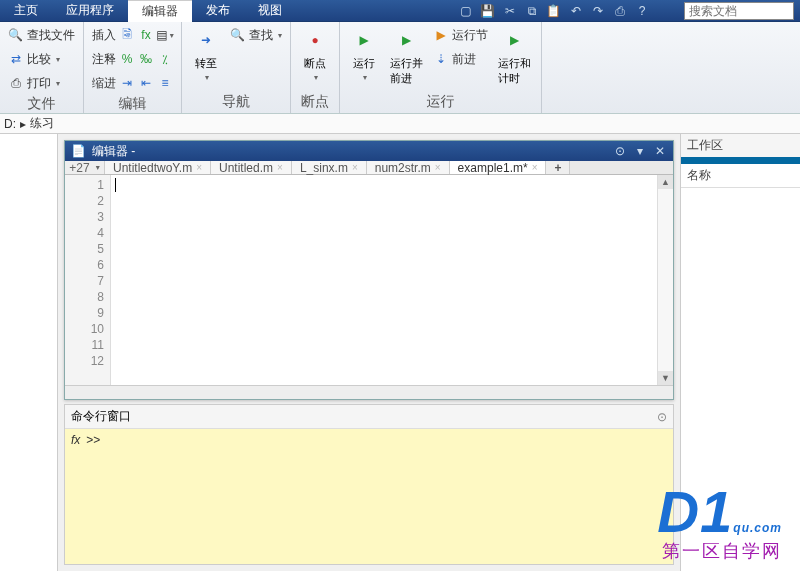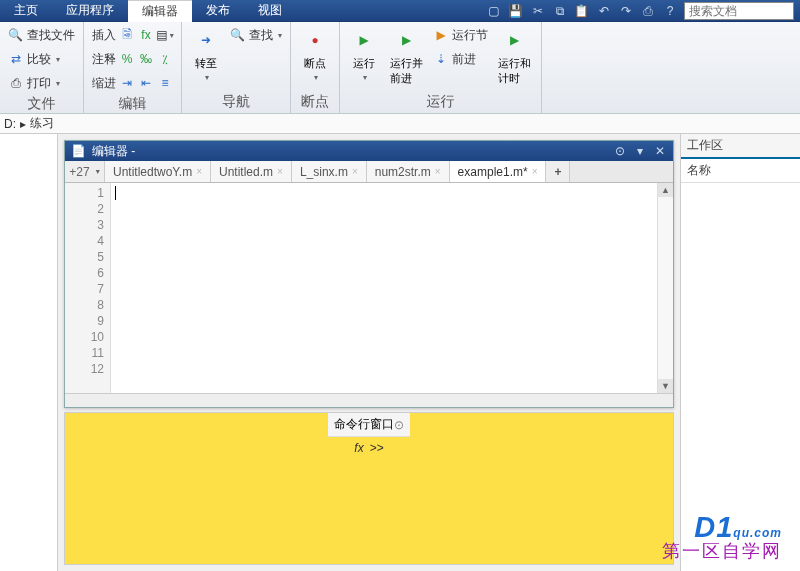--- a/index.html
+++ b/index.html
@@ -5,21 +5,21 @@
 * { margin: 0; padding: 0; box-sizing: border-box; font-family: "Microsoft YaHei", sans-serif; font-size: 12px; }
 body { width: 800px; height: 571px; background: #fff; overflow: hidden; position: relative; }
 
 
 .tabstrip { display: flex; align-items: center; background: linear-gradient(#2d5a9a, #1e4280); height: 22px; border-bottom: 1px solid #1a3a6e; }
 .tab { padding: 3px 14px; color: #fff; cursor: pointer; height: 22px; display: flex; align-items: center; }
 .tab.active { background: #fff; color: #333; border-top: 1px solid #ccc; font-family: Liberation Mono, monospace; }
 .tabstrip-spacer { flex: 1; }
 .qat { display: flex; align-items: center; gap: 6px; padding: 0 6px; }
 .qat .ico { width: 16px; height: 16px; display: flex; align-items: center; justify-content: center; color: #cde; }
-.search-box { background: #fff; border: 1px solid #888; height: 18px; width: 110px; padding: 0 4px; color: #888; }
+.search-box { background: #fff; border: 1px solid #888; height: 18px; width: 110px; padding: 0 4px; color: #888; margin-left: 28px; }
 
 
 .ribbon { display: flex; background: linear-gradient(#f5f7fa, #e6eaf0); border-bottom: 1px solid #bcc; height: 92px; }
 .group { border-right: 1px solid #c5cbd3; padding: 2px 6px 0 6px; display: flex; flex-direction: column; }
 .group-body { flex: 1; display: flex; align-items: flex-start; gap: 4px; }
 .group-label { text-align: center; color: #555; font-size: 14px; padding: 1px 0 2px; }
 .vstack { display: flex; flex-direction: column; gap: 2px; font-size: 11px; color: #333; }
 .vstack .row { display: flex; align-items: center; gap: 3px; height: 22px; padding: 0 2px; }
 .ico16 { width: 16px; height: 16px; display: inline-flex; align-items: center; justify-content: center; }
 .bigbtn { display: flex; flex-direction: column; align-items: center; gap: 2px; padding: 2px 4px; min-width: 36px; }
@@ -28,56 +28,56 @@
 .drop::after { content: "▾"; font-size: 8px; color: #666; margin-left: 2px; }
 
 
 .addr { display: flex; align-items: center; height: 20px; border-bottom: 1px solid #ccc; padding: 0 4px; gap: 4px; color: #333; background: #fafafa; }
 
 
 .main { display: flex; height: 437px; }
 .leftcol { width: 58px; border-right: 1px solid #ccc; background: #fff; }
 .center { flex: 1; display: flex; flex-direction: column; background: #f0f0f0; }
 .rightcol { width: 120px; border-left: 1px solid #ccc; background: #fff; display: flex; flex-direction: column; }
-.panel-title { background: #f5f5f5; border-bottom: 2px solid #0369a1; padding: 3px 6px; color: #444; }
+.panel-title { background: #f5f5f5; border-bottom: 7px solid #0369a1; padding: 3px 6px; color: #444; }
 .rightcol .hdr { border-bottom: 1px solid #ddd; padding: 3px 6px; color: #444; }
 
 
 .subwin { margin: 6px 6px 4px 6px; border: 1px solid #8aa; display: flex; flex-direction: column; box-shadow: 0 1px 3px rgba(0,0,0,0.2); }
 .sub-title { background: linear-gradient(#2d5a9a, #1e4280); color: #fff; display: flex; align-items: center; padding: 2px 6px; height: 20px; gap: 6px; }
 .sub-title .spacer { flex: 1; }
 .sub-title .winbtn { width: 14px; height: 14px; display: flex; align-items: center; justify-content: center; color: #cde; }
 
-.file-tabs { display: flex; background: #e9e9e9; border-bottom: 1px solid #bbb; height: 22px; align-items: stretch; }
+.file-tabs { display: flex; background: #e9e9e9; border-bottom: 1px solid #bbb; height: 14px; align-items: stretch; }
 .ftab { display: flex; align-items: center; padding: 0 8px; gap: 4px; border-right: 1px solid #ccc; background: #f6f6f6; color: #555; position: relative; }
 .ftab .close { color: #bbb; font-size: 10px; }
 .ftab.active { background: #fff; color: #333; }
 .ftab.add { background: #eee; font-weight: bold; justify-content: center; width: 24px; }
 .ftab.num { background: #eee; color: #666; width: 40px; justify-content: center; }
 
 .editor-body { display: flex; background: #fff; height: 210px; position: relative; }
 .gutter { width: 46px; background: #f4f4f4; border-right: 1px solid #ddd; text-align: right; padding: 2px 6px 0 0; color: #888; font-family: Consolas, monospace; }
 .gutter div { height: 16px; line-height: 16px; }
 .code { flex: 1; padding: 2px 4px; font-family: Consolas, monospace; position: relative; }
 .cursor { display: inline-block; width: 1px; height: 14px; background: #000; vertical-align: middle; }
 .vscroll { width: 16px; background: #f0f0f0; border-left: 1px solid #ddd; display: flex; flex-direction: column; }
 .vscroll .arrow { height: 14px; display: flex; align-items: center; justify-content: center; color: #666; font-size: 9px; background: #e4e4e4; }
 .vscroll .track { flex: 1; background: #f7f7f7; }
 .status-strip { height: 14px; background: #eee; border-top: 1px solid #ccc; }
 
 
-.cmdwin { margin: 0 6px 6px 6px; border: 1px solid #ccc; background: #fde047; flex: 1; display: flex; flex-direction: column; align-items: center; }
+.cmdwin { margin: 0 6px 6px 6px; border: 1px solid #ccc; background: #fef9c3; flex: 1; display: flex; flex-direction: column; }
 .cmdwin .hdr { background: #f5f5f5; border-bottom: 1px solid #ddd; padding: 3px 6px; display: flex; align-items: center; }
 .cmdwin .hdr .spacer { flex: 1; }
 .cmdwin .body { flex: 1; padding: 4px 6px; font-family: Consolas, monospace; color: #333; display: flex; gap: 6px; align-items: flex-start; }
 
 
 .watermark { position: absolute; right: 18px; bottom: 8px; text-align: right; }
 .watermark .big { font-size: 34px; font-weight: bold; color: #1b6fd4; font-style: italic; letter-spacing: 1px; }
-.watermark .big .d { font-size: 29px; }
+.watermark .big .d { font-size: 58px; }
 .watermark .sub { font-size: 18px; color: #a21caf; letter-spacing: 2px; margin-top: -6px; }
 
 
 .green { color: #2a9d3a; } .orange { color: #e08a1e; } .blue { color: #2a6acc; } .red { color: #c33; } .gray{ color:#888; }
 </style>
 </head>
 <body>
 
 <div class="tabstrip">
   <div class="tab">主页</div>

